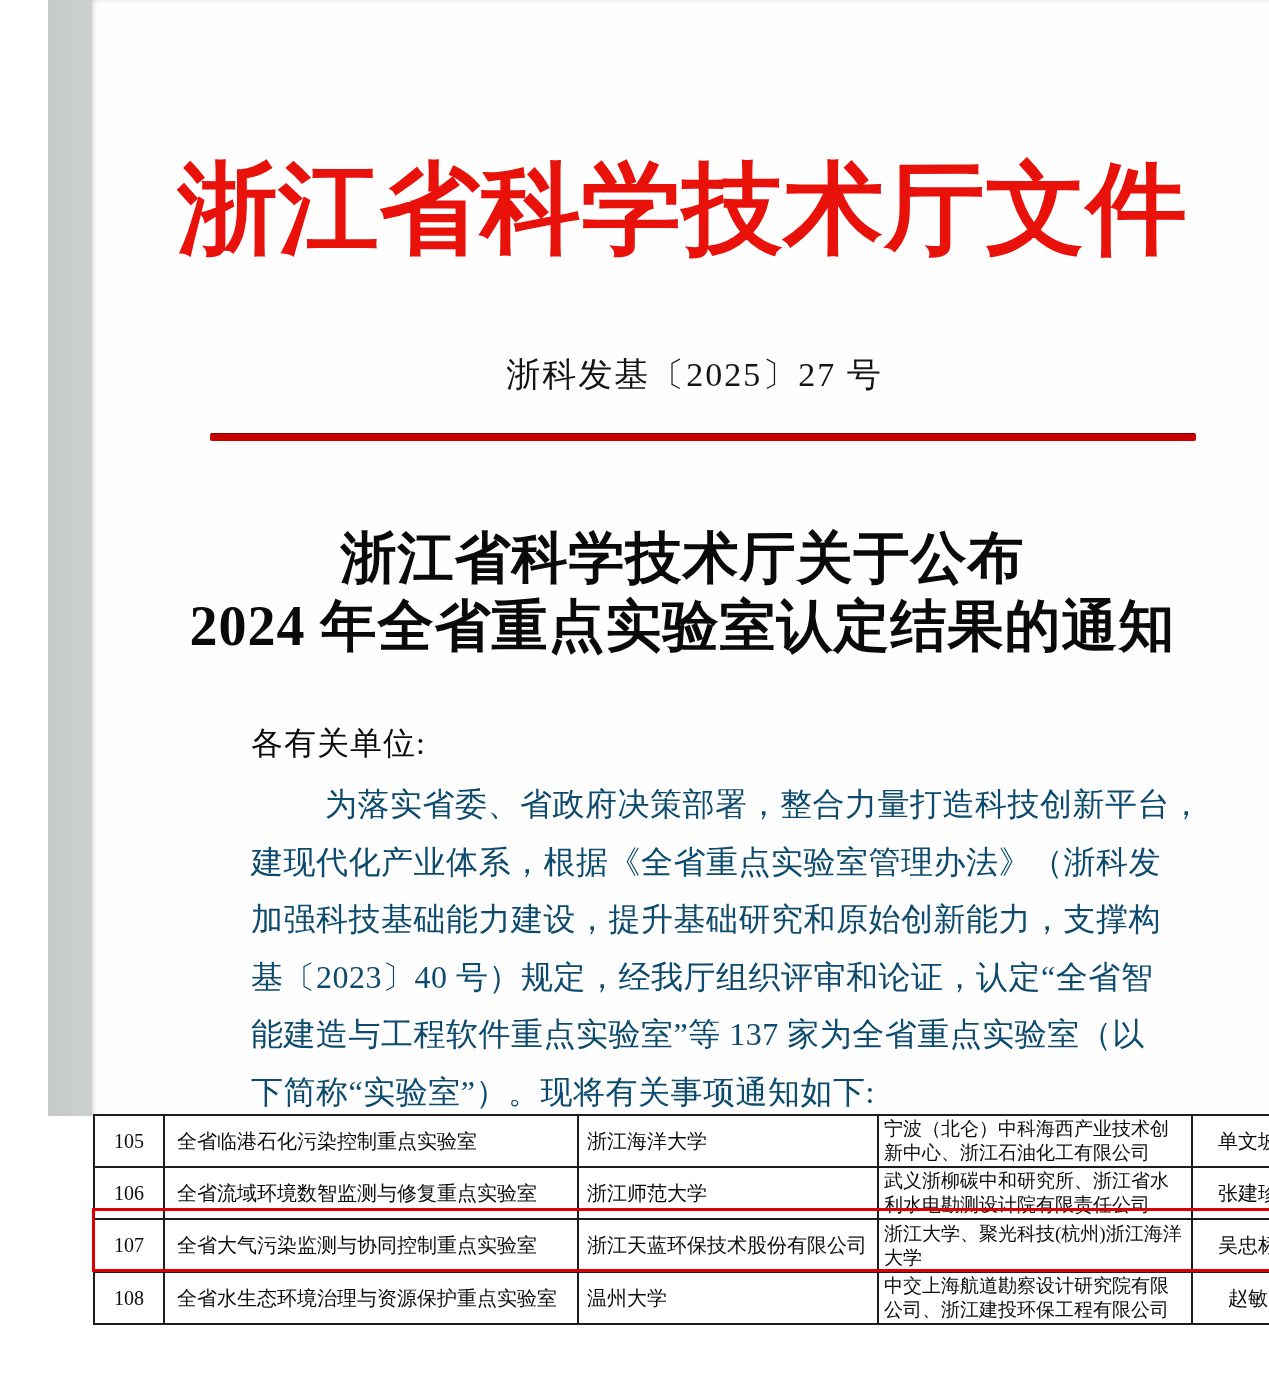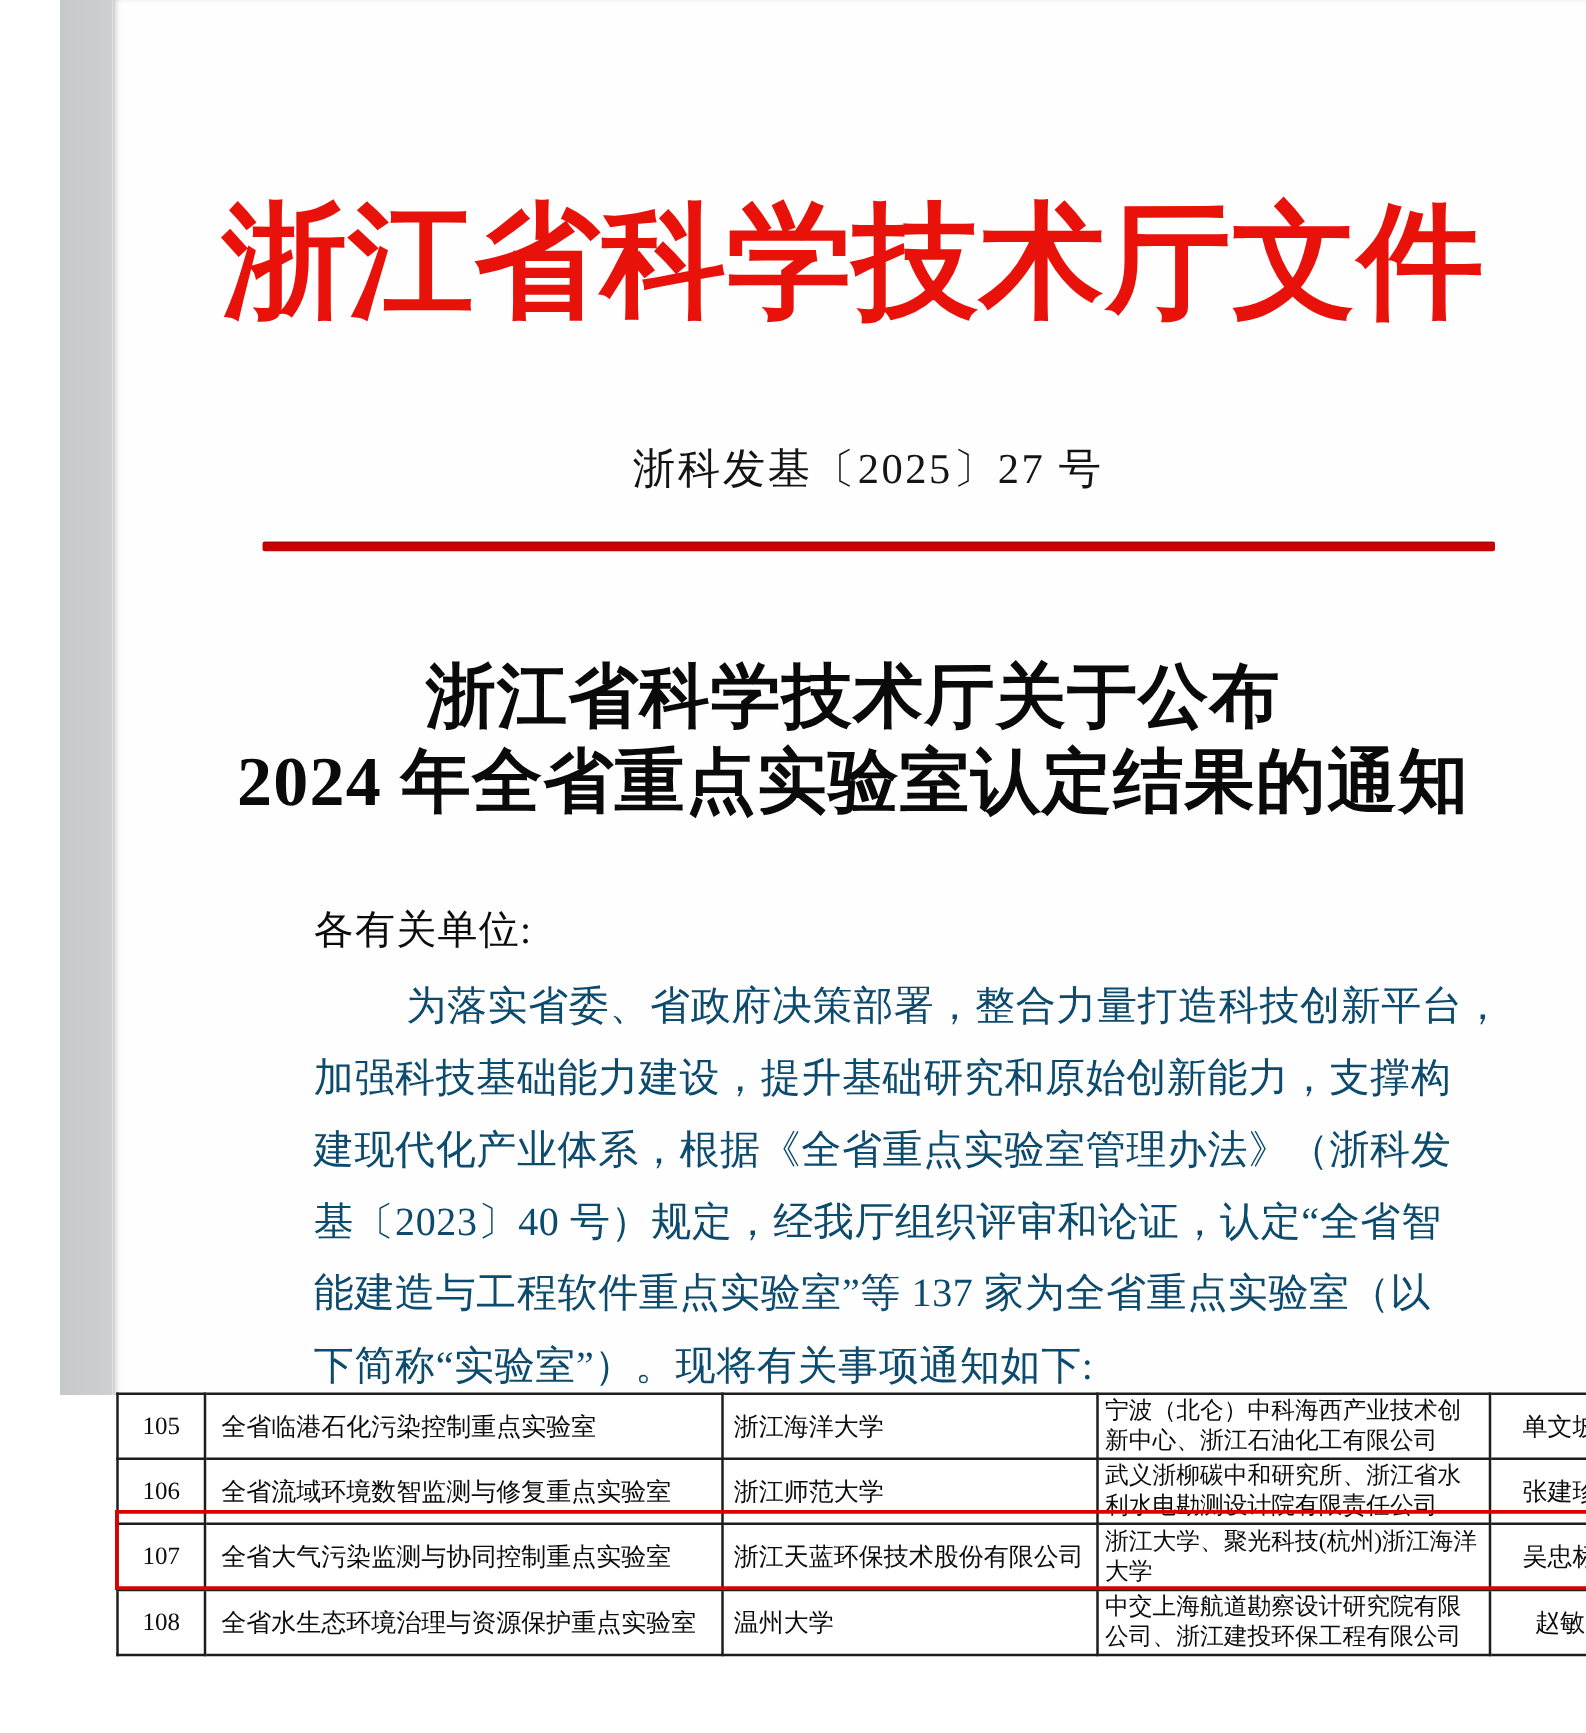--- a/index.html
+++ b/index.html
@@ -91,22 +91,22 @@
 
   <div class="notice-title">
     <div class="t-line">浙江省科学技术厅关于公布</div>
     <div class="t-line">2024 年全省重点实验室认定结果的通知</div>
   </div>
 
   <div class="salutation">各有关单位:</div>
 
   <div class="body-para">
     <div class="b-line indent">为落实省委、省政府决策部署，整合力量打造科技创新平台，</div>
+    <div class="b-line">建现代化产业体系，根据《全省重点实验室管理办法》（浙科发</div>
     <div class="b-line">加强科技基础能力建设，提升基础研究和原始创新能力，支撑构</div>
-    <div class="b-line">建现代化产业体系，根据《全省重点实验室管理办法》（浙科发</div>
     <div class="b-line">基〔2023〕40 号）规定，经我厅组织评审和论证，认定“全省智</div>
     <div class="b-line">能建造与工程软件重点实验室”等 137 家为全省重点实验室（以</div>
     <div class="b-line">下简称“实验室”）。现将有关事项通知如下:</div>
   </div>
 
   <table class="results-table">
     <tbody>
         <tr class="row-105">
       <td class="c-no">105</td>
       <td class="c-lab">全省临港石化污染控制重点实验室</td>

